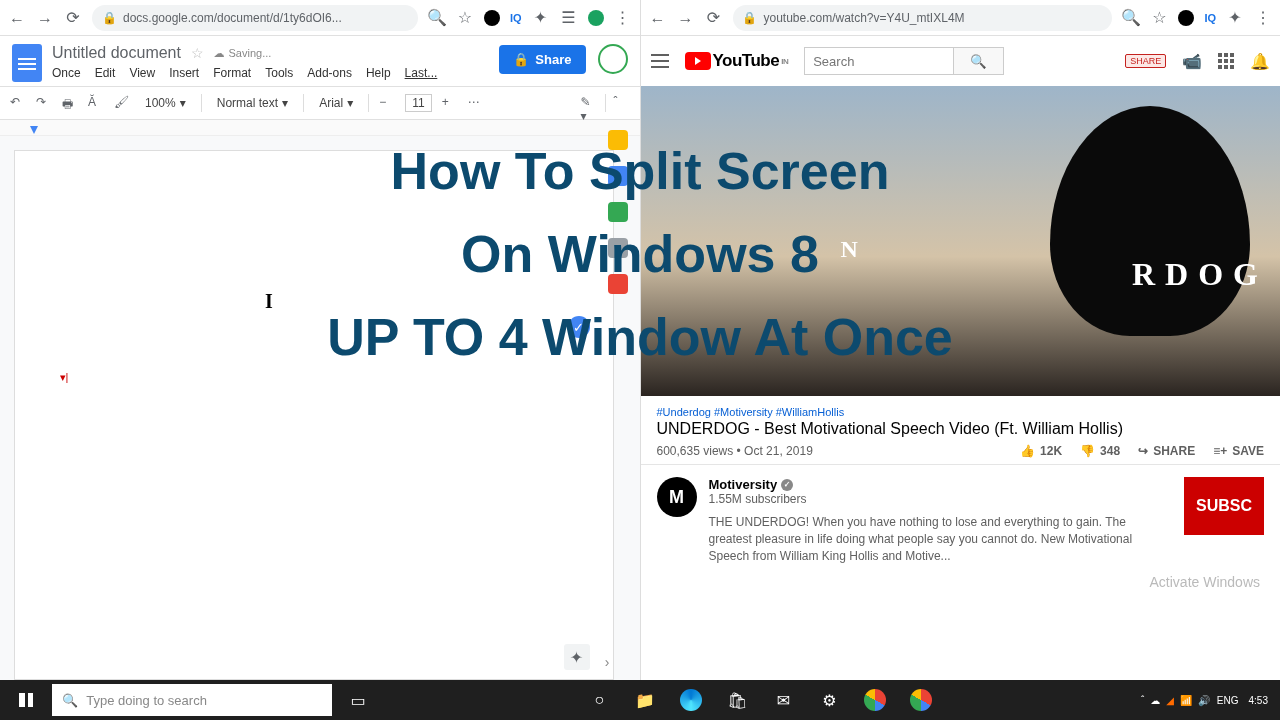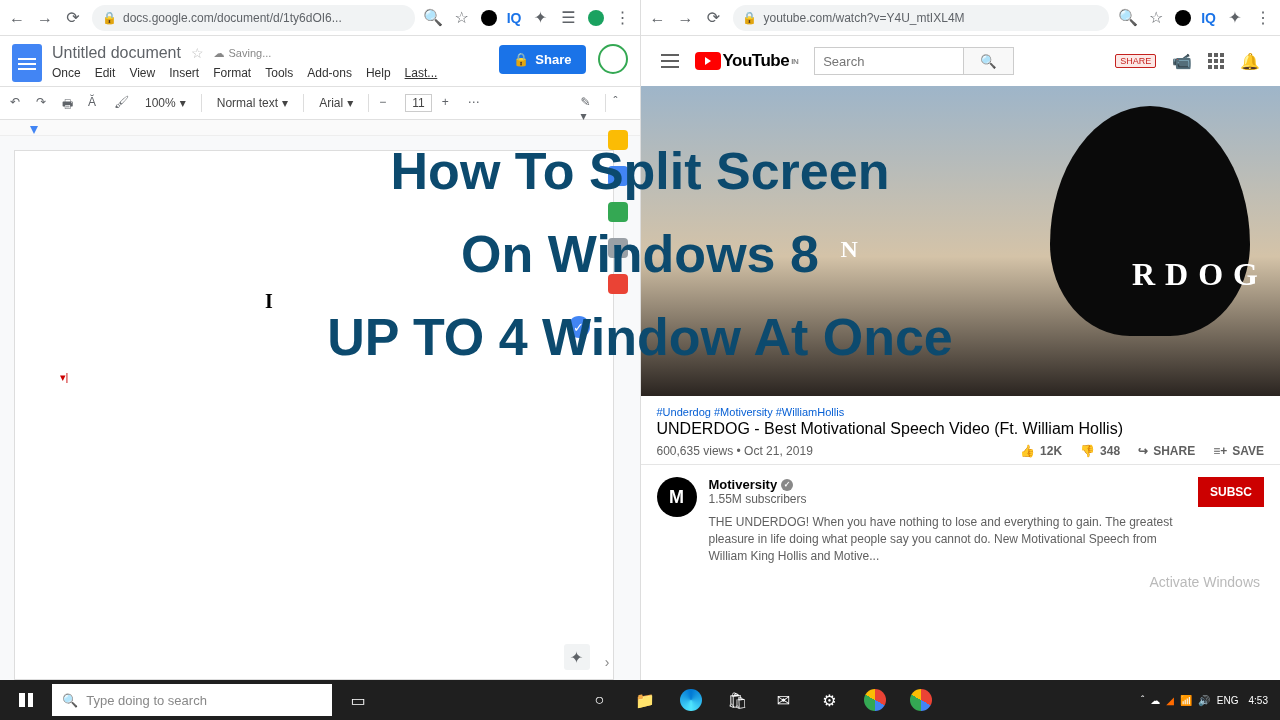--- a/index.html
+++ b/index.html
@@ -7,21 +7,21 @@
 .split{display:flex;height:680px}
 .pane{flex:1;display:flex;flex-direction:column;border-right:1px solid #ddd;background:#fff;position:relative}
 .pane:last-child{border-right:none}
 
 
 .chrome{height:36px;background:#fff;display:flex;align-items:center;padding:0 8px;gap:10px;border-bottom:1px solid #e0e0e0}
 .nav-ico{width:18px;height:18px;color:#5f6368;cursor:pointer;display:flex;align-items:center;justify-content:center}
 .addr{flex:1;height:26px;background:#f1f3f4;border-radius:13px;display:flex;align-items:center;padding:0 10px;gap:6px;font-size:12px;color:#5f6368;overflow:hidden;white-space:nowrap}
 .ext-ico{width:16px;height:16px;border-radius:50%;background:#666;display:inline-block}
 .ext-ico.blk{background:#000}
-.iq{font-size:14px;font-weight:bold;color:#1a73e8}
+.iq{font-size:11px;font-weight:bold;color:#1a73e8}
 
 
 .docs-hdr{padding:8px 12px 4px;display:flex;align-items:flex-start;gap:10px}
 .docs-ico{width:30px;height:38px;background:#4285f4;border-radius:3px;position:relative;flex-shrink:0}
 .docs-ico::after{content:"";position:absolute;top:50%;left:20%;right:20%;height:2px;background:#fff;box-shadow:0 -5px 0 #fff,0 5px 0 #fff}
 .docs-title-row{display:flex;align-items:center;gap:10px;font-size:16px;color:#5f6368}
 .docs-menus{display:flex;gap:14px;font-size:12px;color:#333;margin-top:4px}
 .docs-menus span{cursor:pointer}
 .docs-menus .last{text-decoration:underline}
 .docs-right{margin-left:auto;display:flex;align-items:center;gap:12px}
@@ -43,21 +43,21 @@
 .ruler{height:16px;background:#fafafa;border-bottom:1px solid #eee;position:relative}
 .ruler::before{content:"";position:absolute;left:30px;top:6px;width:8px;height:8px;background:#4285f4;clip-path:polygon(0 0,100% 0,50% 100%)}
 .page-area{flex:1;background:#f8f9fa;padding:14px 0 0 14px;position:relative;overflow:hidden}
 .page{width:96%;height:100%;background:#fff;border:1px solid #ddd;position:relative}
 .check-badge{position:absolute;right:50px;top:180px;width:22px;height:22px;border-radius:50%;background:#4285f4;color:#fff;font-size:13px;display:flex;align-items:center;justify-content:center}
 .cursor-mark{position:absolute;left:45px;top:220px;font-size:11px;color:#c00}
 .explore-btn{position:absolute;right:50px;bottom:10px;width:26px;height:26px;background:#f1f3f4;border-radius:3px;display:flex;align-items:center;justify-content:center;color:#5f6368}
 .scroll-r{position:absolute;right:30px;bottom:10px;color:#888;font-size:14px}
 
 
-.yt-hdr{height:50px;display:flex;align-items:center;padding:0 20px;gap:16px}
+.yt-hdr{height:50px;display:flex;align-items:center;padding:0 10px;gap:16px}
 .hamb{width:18px;height:14px;display:flex;flex-direction:column;justify-content:space-between;cursor:pointer}
 .hamb span{height:2px;background:#606060}
 .yt-logo{display:flex;align-items:center;gap:2px;font-weight:bold;font-size:17px;letter-spacing:-0.5px}
 .yt-play{width:26px;height:18px;background:#f00;border-radius:4px;display:flex;align-items:center;justify-content:center}
 .yt-play::after{content:"";border-left:6px solid #fff;border-top:4px solid transparent;border-bottom:4px solid transparent}
 .yt-search{display:flex;align-items:center}
 .yt-search input{width:150px;height:28px;border:1px solid #ccc;padding:0 8px;font-size:13px}
 .yt-search button{width:50px;height:28px;border:1px solid #ccc;border-left:none;background:#f8f8f8;cursor:pointer;color:#666}
 .yt-right{margin-left:auto;display:flex;gap:16px;align-items:center;color:#606060}
 .yt-right>*{cursor:pointer}
@@ -79,21 +79,21 @@
 .vstats .views{flex:0 0 auto}
 .vactions{margin-left:auto;display:flex;gap:18px;align-items:center;font-size:12px;font-weight:bold}
 .vactions span{display:flex;align-items:center;gap:5px;cursor:pointer}
 
 
 .chan{display:flex;padding:12px 16px;gap:12px;align-items:flex-start}
 .chan-ava{width:40px;height:40px;border-radius:50%;background:#000;color:#fff;display:flex;align-items:center;justify-content:center;font-weight:bold;font-size:18px;flex-shrink:0}
 .chan-info{flex:1;font-size:12px;color:#606060}
 .chan-name{font-size:13px;color:#030303;font-weight:bold;display:flex;align-items:center;gap:4px}
 .verify{width:12px;height:12px;background:#888;border-radius:50%;display:inline-flex;align-items:center;justify-content:center;color:#fff;font-size:8px}
-.sub-btn{background:#cc0000;color:#fff;border:none;padding:8px 12px;font-size:12px;font-weight:bold;cursor:pointer}
+.sub-btn{background:#cc0000;color:#fff;border:none;padding:20px 12px;font-size:16px;font-weight:bold;cursor:pointer}
 .desc{font-size:12px;color:#606060;margin-top:8px;line-height:1.4}
 .activate{position:absolute;right:20px;bottom:90px;font-size:14px;color:#bababa}
 
 
 .overlay{position:absolute;top:130px;left:0;right:0;text-align:center;pointer-events:none;z-index:50}
 .overlay div{color:#0c4a6e;font-size:52px;font-weight:bold;line-height:1.6;font-family:Arial,sans-serif}
 
 
 .ibeam{position:absolute;left:265px;top:290px;font-size:20px;font-weight:bold;color:#000;font-family:serif;z-index:40}
 

